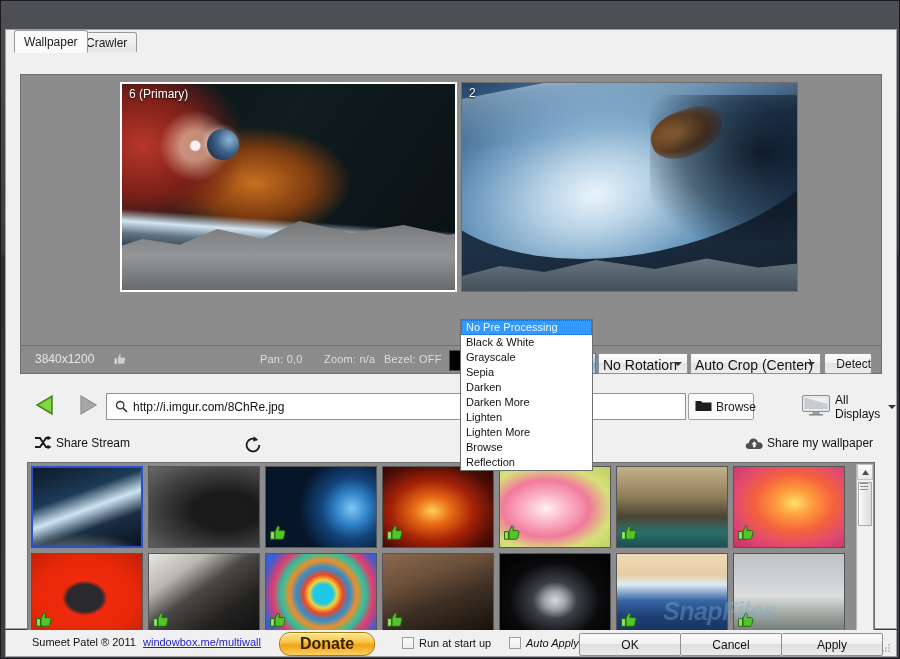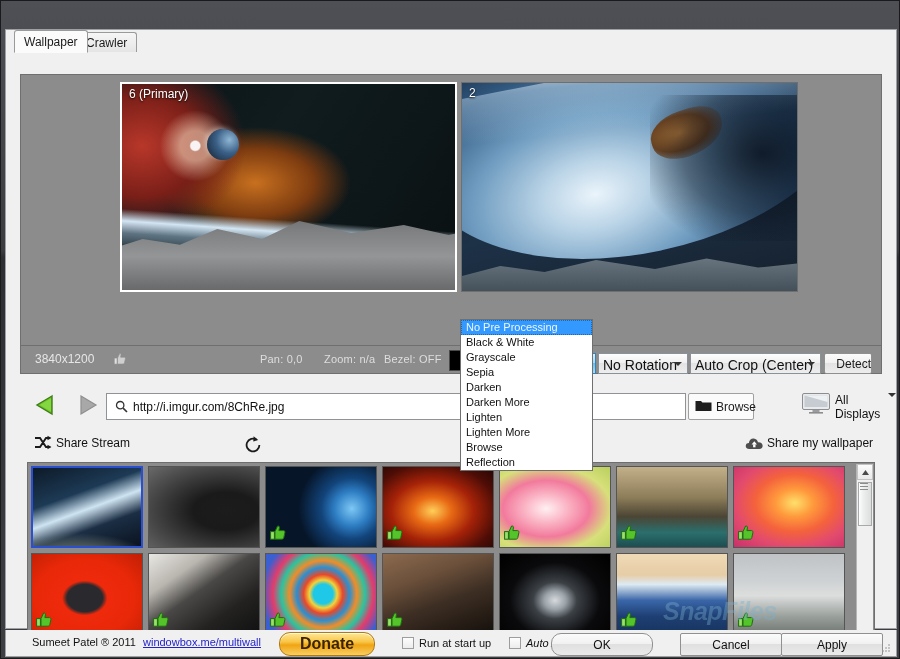--- a/index.html
+++ b/index.html
@@ -269,21 +269,21 @@
   }
   #btn-browse {
     left: 682px; top: 341px; width: 66px; height: 27px;
     justify-content: flex-start; padding-left: 6px;
     background: #fbfbfb; border: 1px solid #a0a0a0;
     font-size: 12px;
   }
   .folder-icon { margin-right: 4px; }
   .displays-box {
     position: absolute; left: 758px; top: 341px;
-    height: 27px; display: flex;  padding-left: 38px;
+    height: 27px; display: flex; align-items: center; padding-left: 38px;
   }
   .display-label { font-size: 12px; color: #111; margin-left: 5px; }
   .display-caret {
     margin-left: 5px;
     width: 0; height: 0;
     border-left: 4px solid transparent;
     border-right: 4px solid transparent;
     border-top: 4px solid #333;
   }
 
@@ -391,21 +391,21 @@
   .chklabel { margin-left: 5px; font-size: 11px; color: #111; }
   #chk-startup { left: 396px; top: 7px; }
   #chk-autoapply { left: 503px; top: 7px; font-style: italic; }
   .footbtn {
     position: absolute; top: 3px; height: 21px; width: 100px;
     border: 1px solid #909090; border-radius: 2px;
     background: linear-gradient(to bottom, #fbfbfb 0%, #f1f1f1 48%, #e0e0e0 50%, #eaeaea 100%);
     display: flex; align-items: center; justify-content: center;
     font-size: 12px; color: #111;
   }
-  #btn-ok { left: 545px; border-radius: 10px; }
+  #btn-ok { left: 573px; }
   #btn-cancel { left: 674px; }
   #btn-apply { left: 775px; }
 
   .grip {
     position: absolute; right: 5px; bottom: 4px;
     width: 10px; height: 10px; opacity: .5;
   }
 </style>
 </head>
 <body>

